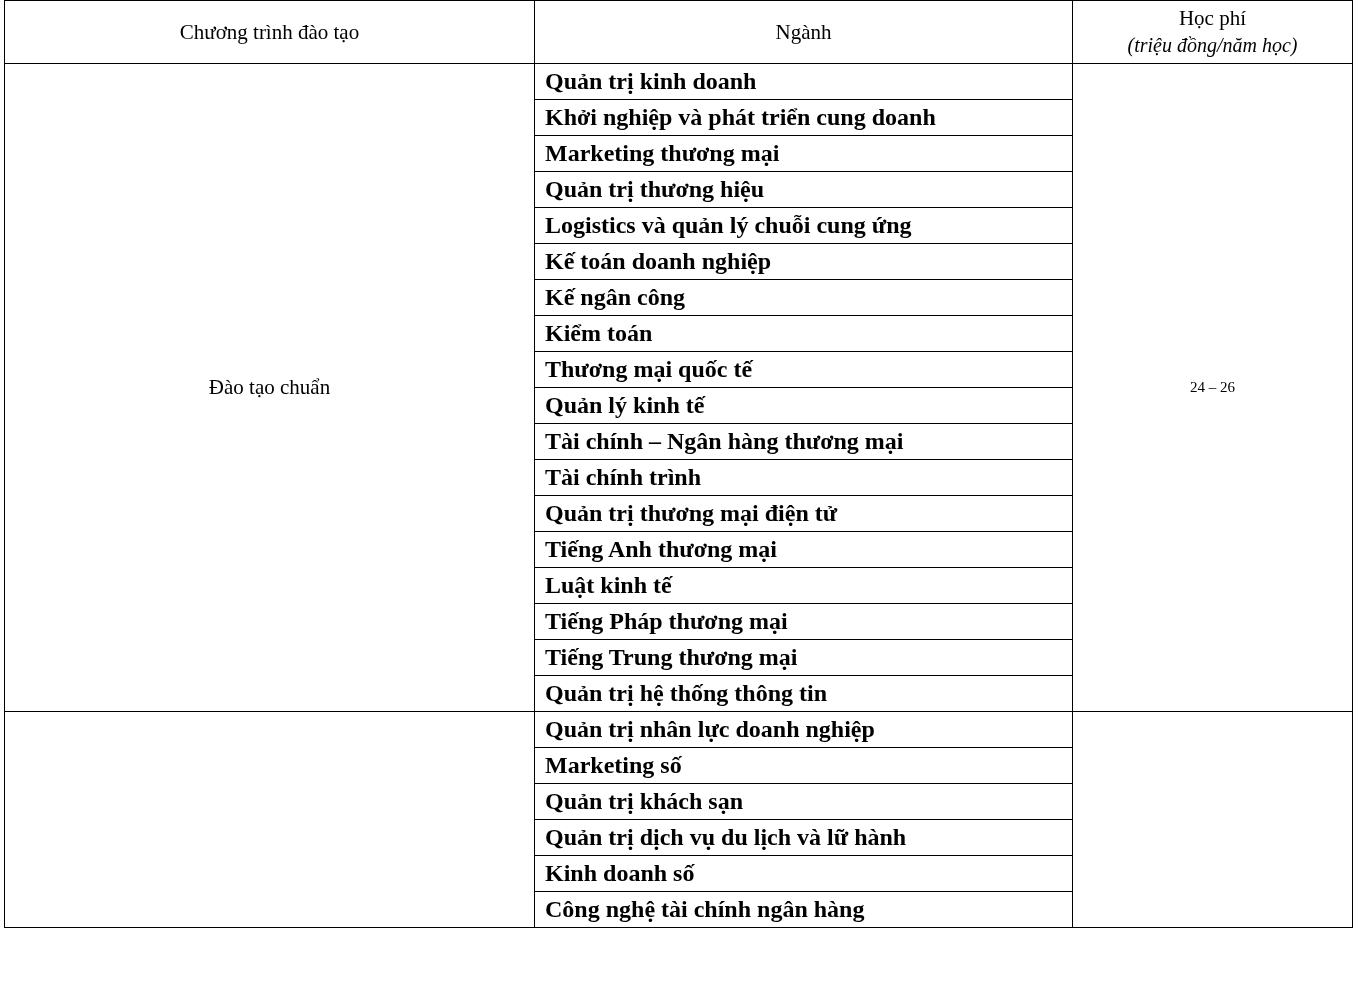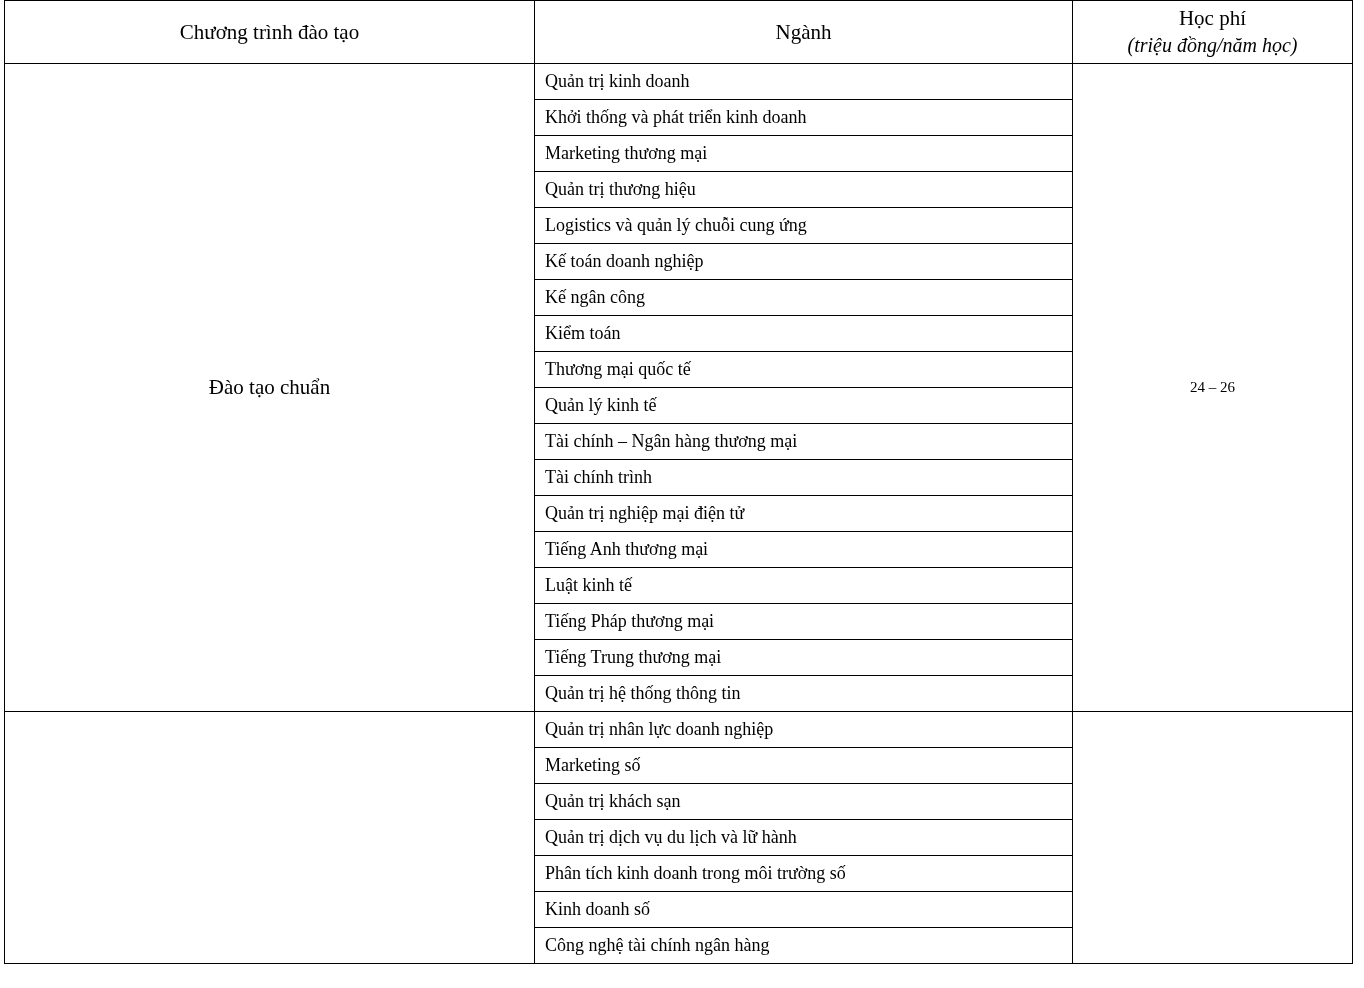--- a/index.html
+++ b/index.html
@@ -77,24 +77,25 @@
   table.inner {
     border-collapse: collapse;
     table-layout: fixed;
     width: 100%;
   }
   table.inner td {
     border: none;
     border-bottom: 1px solid #000000;
     padding: 0 0 0 10px;
     height: 35px;
-    font-size: 18px;
+    font-size: 24px;
     line-height: 1.15;
     text-align: left;
     white-space: nowrap;
+    font-weight: bold;
   }
   table.inner tr:last-child td {
     border-bottom: none;
   }
   .no-pad { padding: 0 !important; }
 </style>
 </head>
 <body>
 
 <div class="doc">
@@ -121,21 +122,21 @@
     <tbody>
       <tr>
         <td class="program-cell">Đào tạo chuẩn</td>
         <td class="no-pad">
           <table class="inner">
             <tbody>
                 <tr>
                   <td>Quản trị kinh doanh</td>
                 </tr>
             <tr>
-                  <td>Khởi thống và phát triển kinh doanh</td>
+                  <td>Khởi nghiệp và phát triển cung doanh</td>
                 </tr>
             <tr>
                   <td>Marketing thương mại</td>
                 </tr>
             <tr>
                   <td>Quản trị thương hiệu</td>
                 </tr>
             <tr>
                   <td>Logistics và quản lý chuỗi cung ứng</td>
                 </tr>
@@ -154,21 +155,21 @@
             <tr>
                   <td>Quản lý kinh tế</td>
                 </tr>
             <tr>
                   <td>Tài chính – Ngân hàng thương mại</td>
                 </tr>
             <tr>
                   <td>Tài chính trình</td>
                 </tr>
             <tr>
-                  <td>Quản trị nghiệp mại điện tử</td>
+                  <td>Quản trị thương mại điện tử</td>
                 </tr>
             <tr>
                   <td>Tiếng Anh thương mại</td>
                 </tr>
             <tr>
                   <td>Luật kinh tế</td>
                 </tr>
             <tr>
                   <td>Tiếng Pháp thương mại</td>
                 </tr>
@@ -194,23 +195,20 @@
             <tr>
                   <td>Marketing số</td>
                 </tr>
             <tr>
                   <td>Quản trị khách sạn</td>
                 </tr>
             <tr>
                   <td>Quản trị dịch vụ du lịch và lữ hành</td>
                 </tr>
             <tr>
-                  <td>Phân tích kinh doanh trong môi trường số</td>
-                </tr>
-            <tr>
                   <td>Kinh doanh số</td>
                 </tr>
             <tr>
                   <td>Công nghệ tài chính ngân hàng</td>
                 </tr>
           </tbody>
             </table>
         </td>
         <td class="fee-cell"></td>
       </tr>

